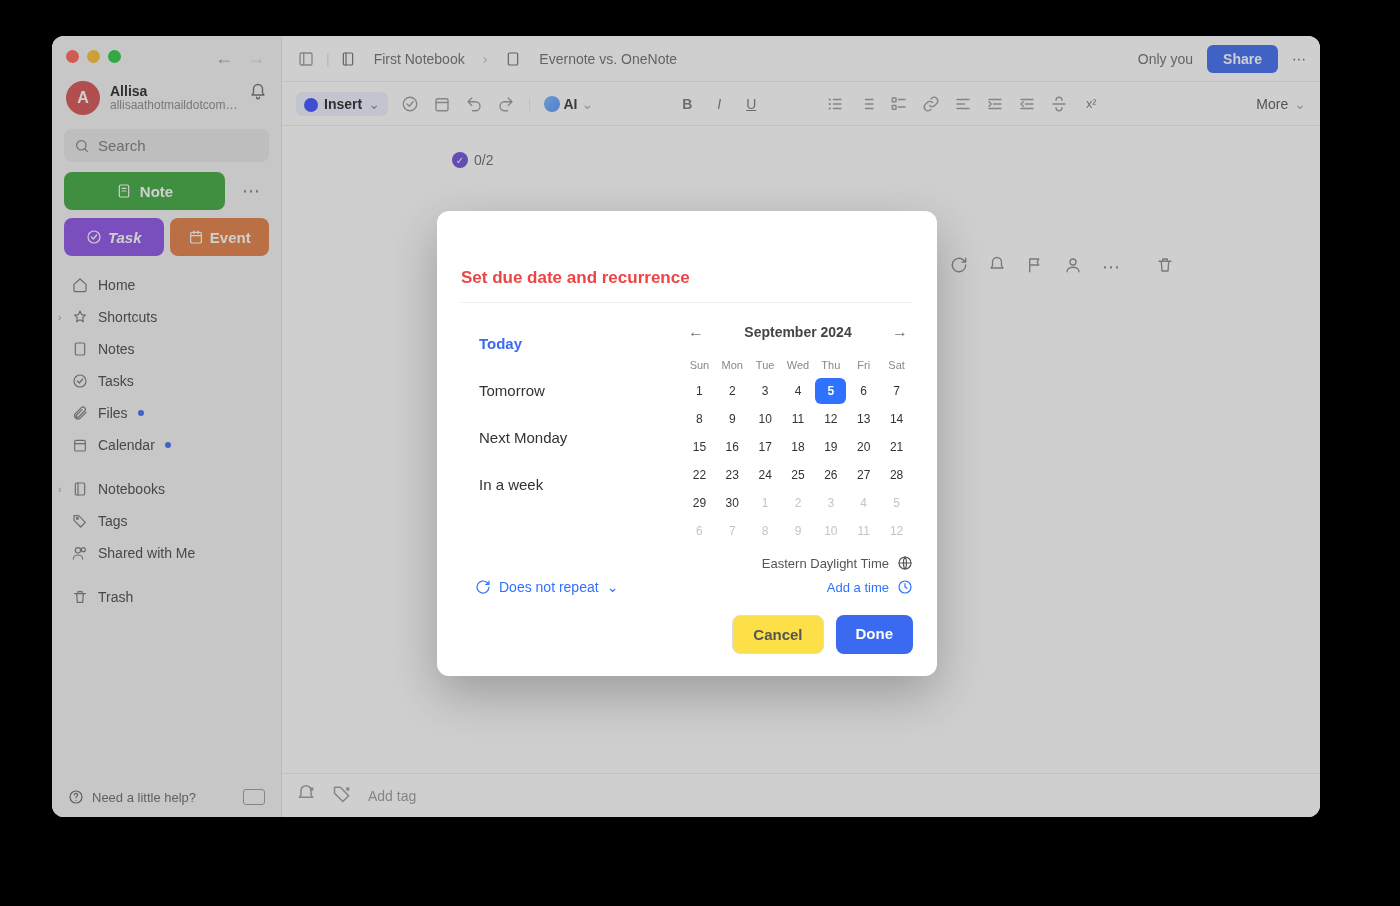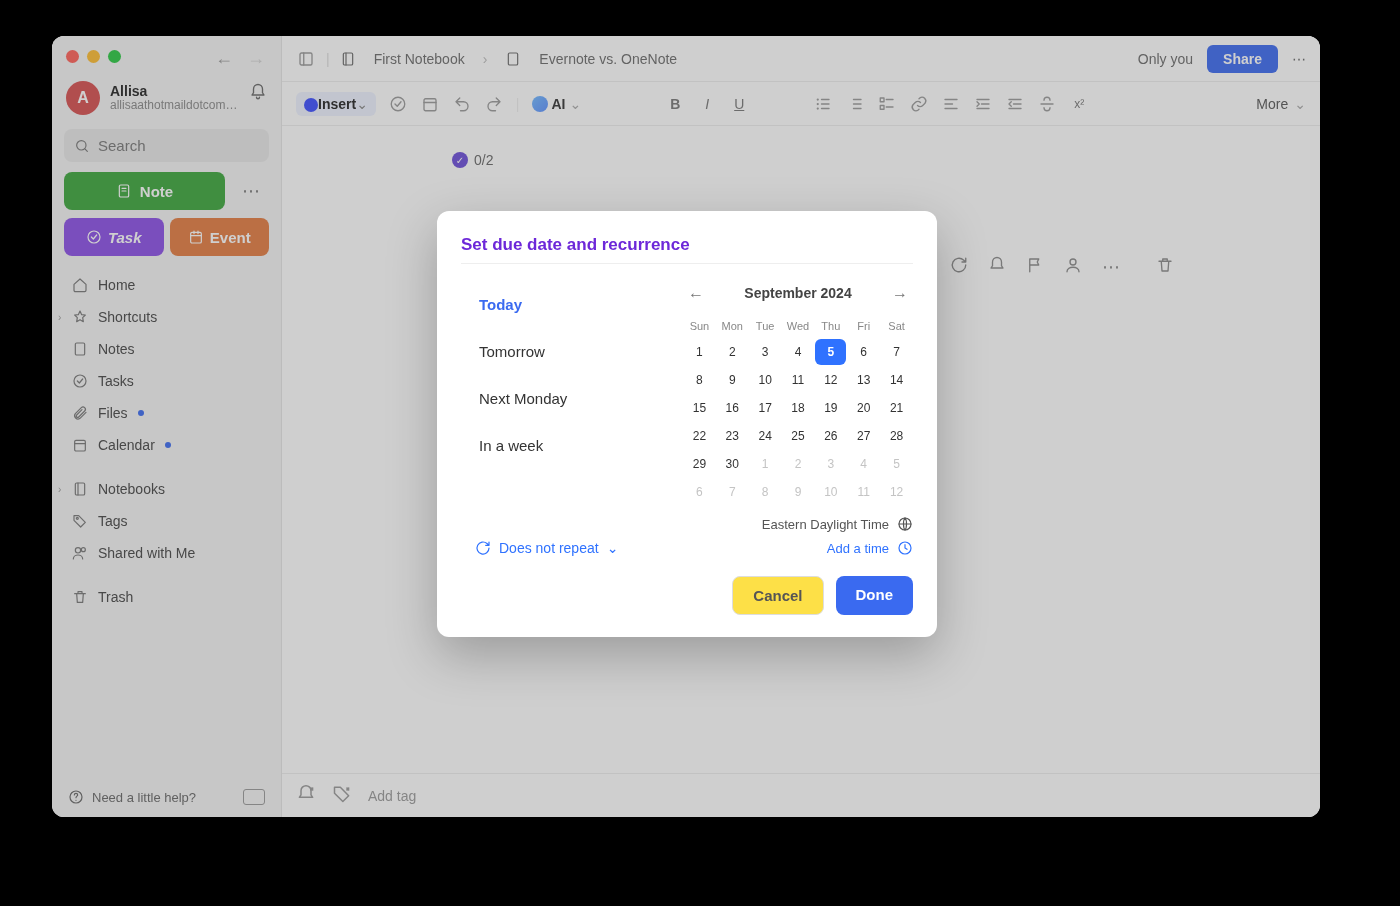--- a/index.html
+++ b/index.html
@@ -35,37 +35,37 @@
 .sb-footer { margin-top: auto; display: flex; align-items: center; justify-content: space-between; padding: 4px; color: #666; font-size: 13px; }
 .kbd-ic { width: 22px; height: 16px; border: 1.5px solid #999; border-radius: 3px; }
 
 .main { flex: 1; display: flex; flex-direction: column; background: #fff; }
 .topbar { height: 46px; border-bottom: 1px solid #eee; display: flex; align-items: center; padding: 0 14px; gap: 10px; color: #6a6a6a; font-size: 14px; }
 .crumb { display: flex; align-items: center; gap: 18px; }
 .crumb .sep { color: #bbb; }
 .top-right { margin-left: auto; display: flex; align-items: center; gap: 14px; }
 .share-btn { background: #3968f0; color: #fff; padding: 6px 16px; border-radius: 6px; font-weight: 600; }
 .toolbar { height: 44px; border-bottom: 1px solid #eee; display: flex; align-items: center; padding: 0 14px; gap: 12px; color: #888; font-size: 14px; }
-.insert-btn { background: #eef2ff; color: #3a4cff; padding: 4px 8px; border-radius: 6px; display: flex; align-items: flex-end; }
+.insert-btn { background: #eef2ff; color: #3a4cff; padding: 4px 8px; border-radius: 6px; display: flex; align-items: flex-end; gap: 6px; }
 .insert-btn .blue-dot { width: 14px; height: 14px; border-radius: 50%; background: #3a4cff; }
 .tb-ic { width: 20px; height: 20px; display: flex; align-items: center; justify-content: center; color: #999; }
 .tb-more { margin-left: auto; display: flex; align-items: center; gap: 6px; color: #555; }
 .note-area { flex: 1; position: relative; padding: 26px 0 0 170px; }
 .task-count { display: flex; align-items: center; gap: 6px; color: #666; font-size: 14px; }
 .tc-dot { width: 16px; height: 16px; border-radius: 50%; background: #6a4bd8; display:flex; align-items:center; justify-content:center; color:#fff; font-size:10px; }
 .task-icons { position: absolute; left: 630px; top: 130px; display: flex; align-items: center; gap: 20px; color: #888; }
 .task-icons svg { width: 18px; height: 18px; }
 .bottombar { height: 44px; border-top: 1px solid #eee; display: flex; align-items: center; padding: 0 14px; gap: 16px; color: #999; font-size: 14px; }
 
 
 .scrim { position: absolute; inset: 0; background: rgba(84,84,84,0.28); }
 
 
 .modal { position: absolute; left: 437px; top: 211px; width: 500px; background: #fff; border-radius: 12px; box-shadow: 0 18px 50px rgba(0,0,0,.25); padding: 24px 24px 22px; }
-.modal h2 { font-size: 17px; font-weight: 700; color: #6d28d9; padding-bottom: 8px; border-bottom: 1px solid #eee; }
+.modal h2 { font-size: 17px; font-weight: 700; color: #ef4444; padding-bottom: 14px; border-bottom: 1px solid #eee; margin-top: 33px; }
 .modal-body { display: flex; gap: 20px; padding-top: 18px; margin-left: 12px; }
 .quick { display: flex; flex-direction: column; gap: 10px; width: 180px; padding-top: 4px; }
 .quick-item { padding: 10px 6px; border-radius: 6px; font-size: 15px; color: #333; cursor: default; }
 .quick-item.sel { color: #3a6af0; font-weight: 600; }
 .cal { flex: 1; }
 .cal-head { display: flex; align-items: center; justify-content: space-between; padding: 0 2px 12px; }
 .cal-head .nav { color: #777; width: 22px; height: 22px; display:flex; align-items:center; justify-content:center; }
 .cal-title { font-size: 14px; font-weight: 600; color: #444; }
 .grid7 { display: grid; grid-template-columns: repeat(7, 1fr); text-align: center; }
 .dayhead { font-size: 11px; color: #888; padding: 4px 0 6px; }

